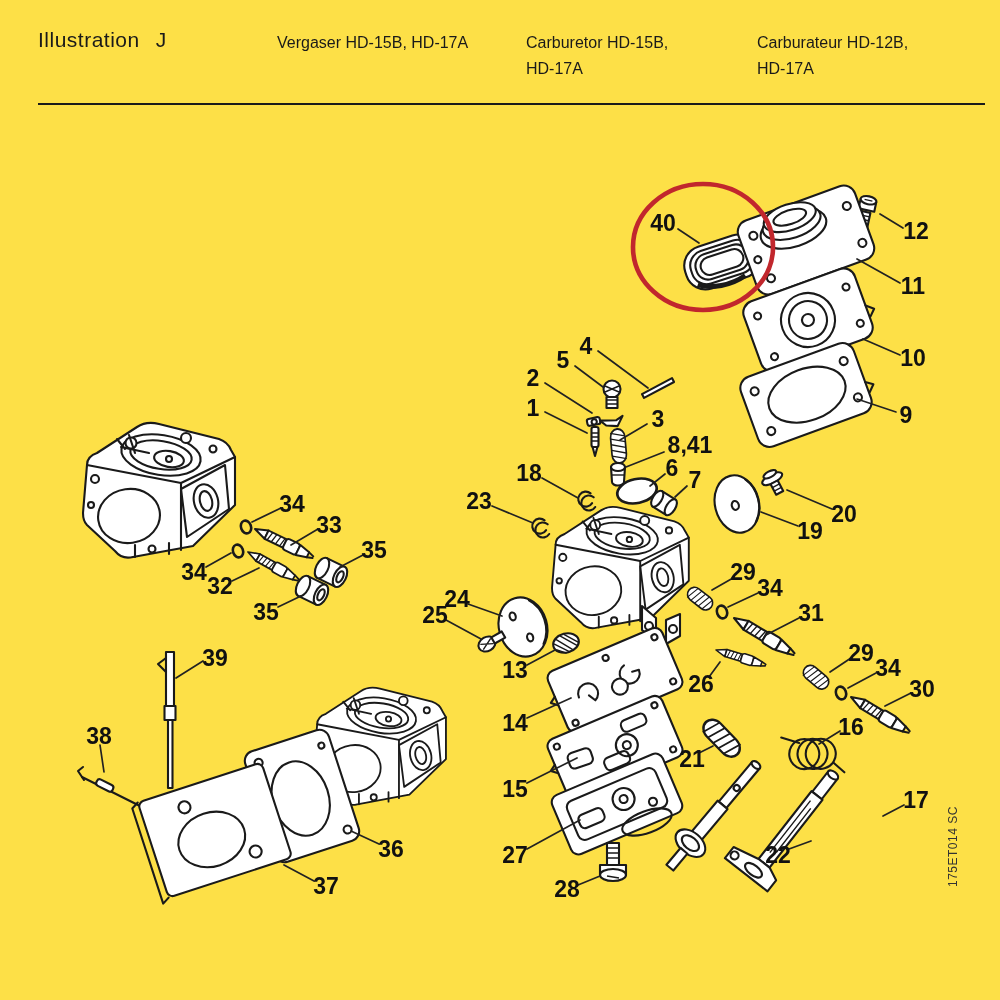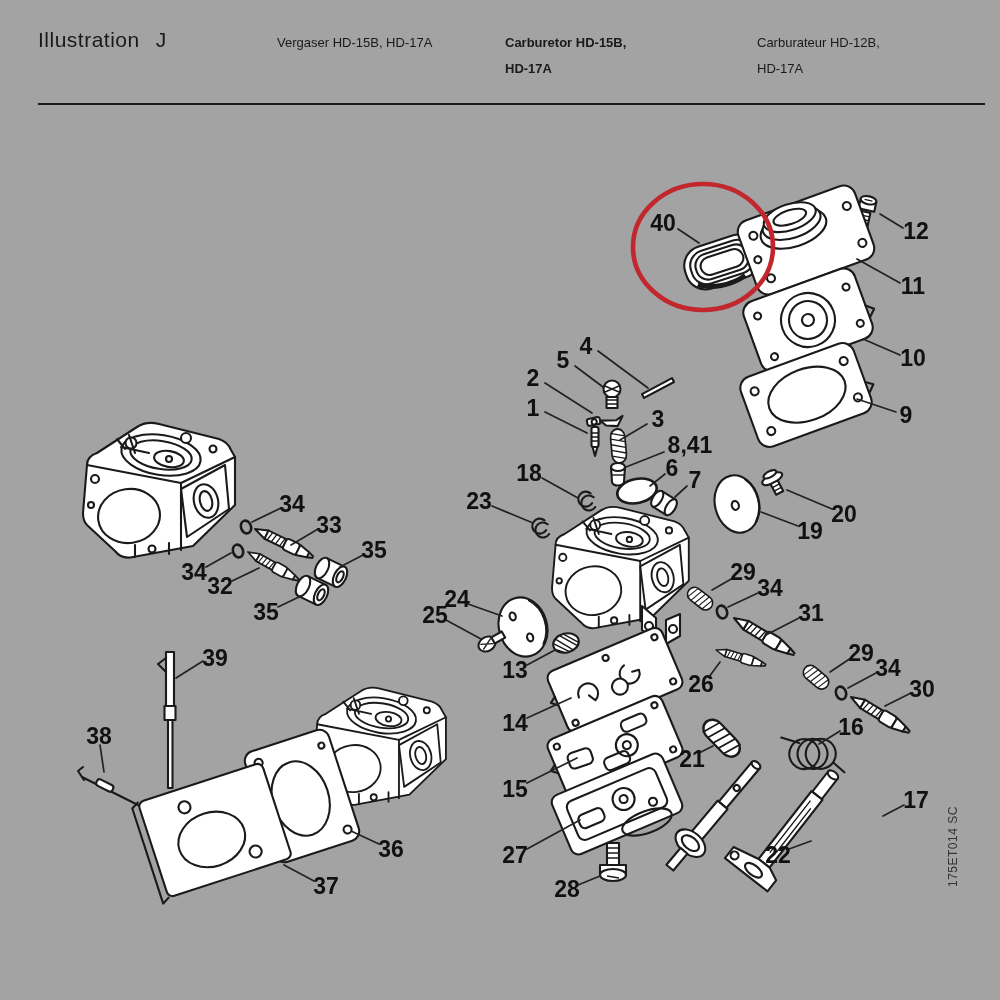--- a/index.html
+++ b/index.html
@@ -1,23 +1,23 @@
 <!DOCTYPE html>
 <html><head>
 <meta charset="utf-8">
 <style>
   html,body{margin:0;padding:0;background:#ffffff;}
-  #page{position:relative;width:1000px;height:1000px;background:#a3a3a3;overflow:hidden;
+  #page{position:relative;width:1000px;height:1000px;background:#fde047;overflow:hidden;
         font-family:"Liberation Sans",sans-serif;color:#1a1a1a;}
   
   #header{position:absolute;left:0;top:0;width:1000px;height:110px;}
   .title{position:absolute;left:38px;top:28px;font-size:21px;letter-spacing:0.5px;}
   .title .letter{margin-left:16px;}
-  .col{position:absolute;top:30px;font-size:13px;line-height:26px;white-space:nowrap;}
-  #col-de{left:277px;} #col-en{left:505px;font-weight:bold;} #col-fr{left:757px;}
+  .col{position:absolute;top:30px;font-size:16px;line-height:26px;white-space:nowrap;}
+  #col-de{left:277px;} #col-en{left:526px;} #col-fr{left:757px;}
   #rule{position:absolute;left:38px;top:103px;width:947px;height:2px;background:#1a1a1a;}
   
   svg{position:absolute;left:0;top:0;}
   .ink{stroke:#1a1a1a;fill:#ffffff;stroke-width:2.1;stroke-linejoin:round;stroke-linecap:round;}
   .ink-n{stroke:#1a1a1a;fill:none;stroke-width:2.1;stroke-linejoin:round;stroke-linecap:round;}
   .ink-thin{stroke:#1a1a1a;fill:none;stroke-width:1.4;}
   .ink-bold{stroke:#1a1a1a;fill:#ffffff;stroke-width:2.7;stroke-linejoin:round;}
   .part-label{font-family:"Liberation Sans",sans-serif;font-weight:bold;font-size:23px;fill:#111111;text-anchor:middle;}
   .leader{stroke:#222222;stroke-width:1.7;stroke-linecap:round;}
   .watermark{font-family:"Liberation Sans",sans-serif;font-size:12px;fill:#333333;letter-spacing:0.5px;}

